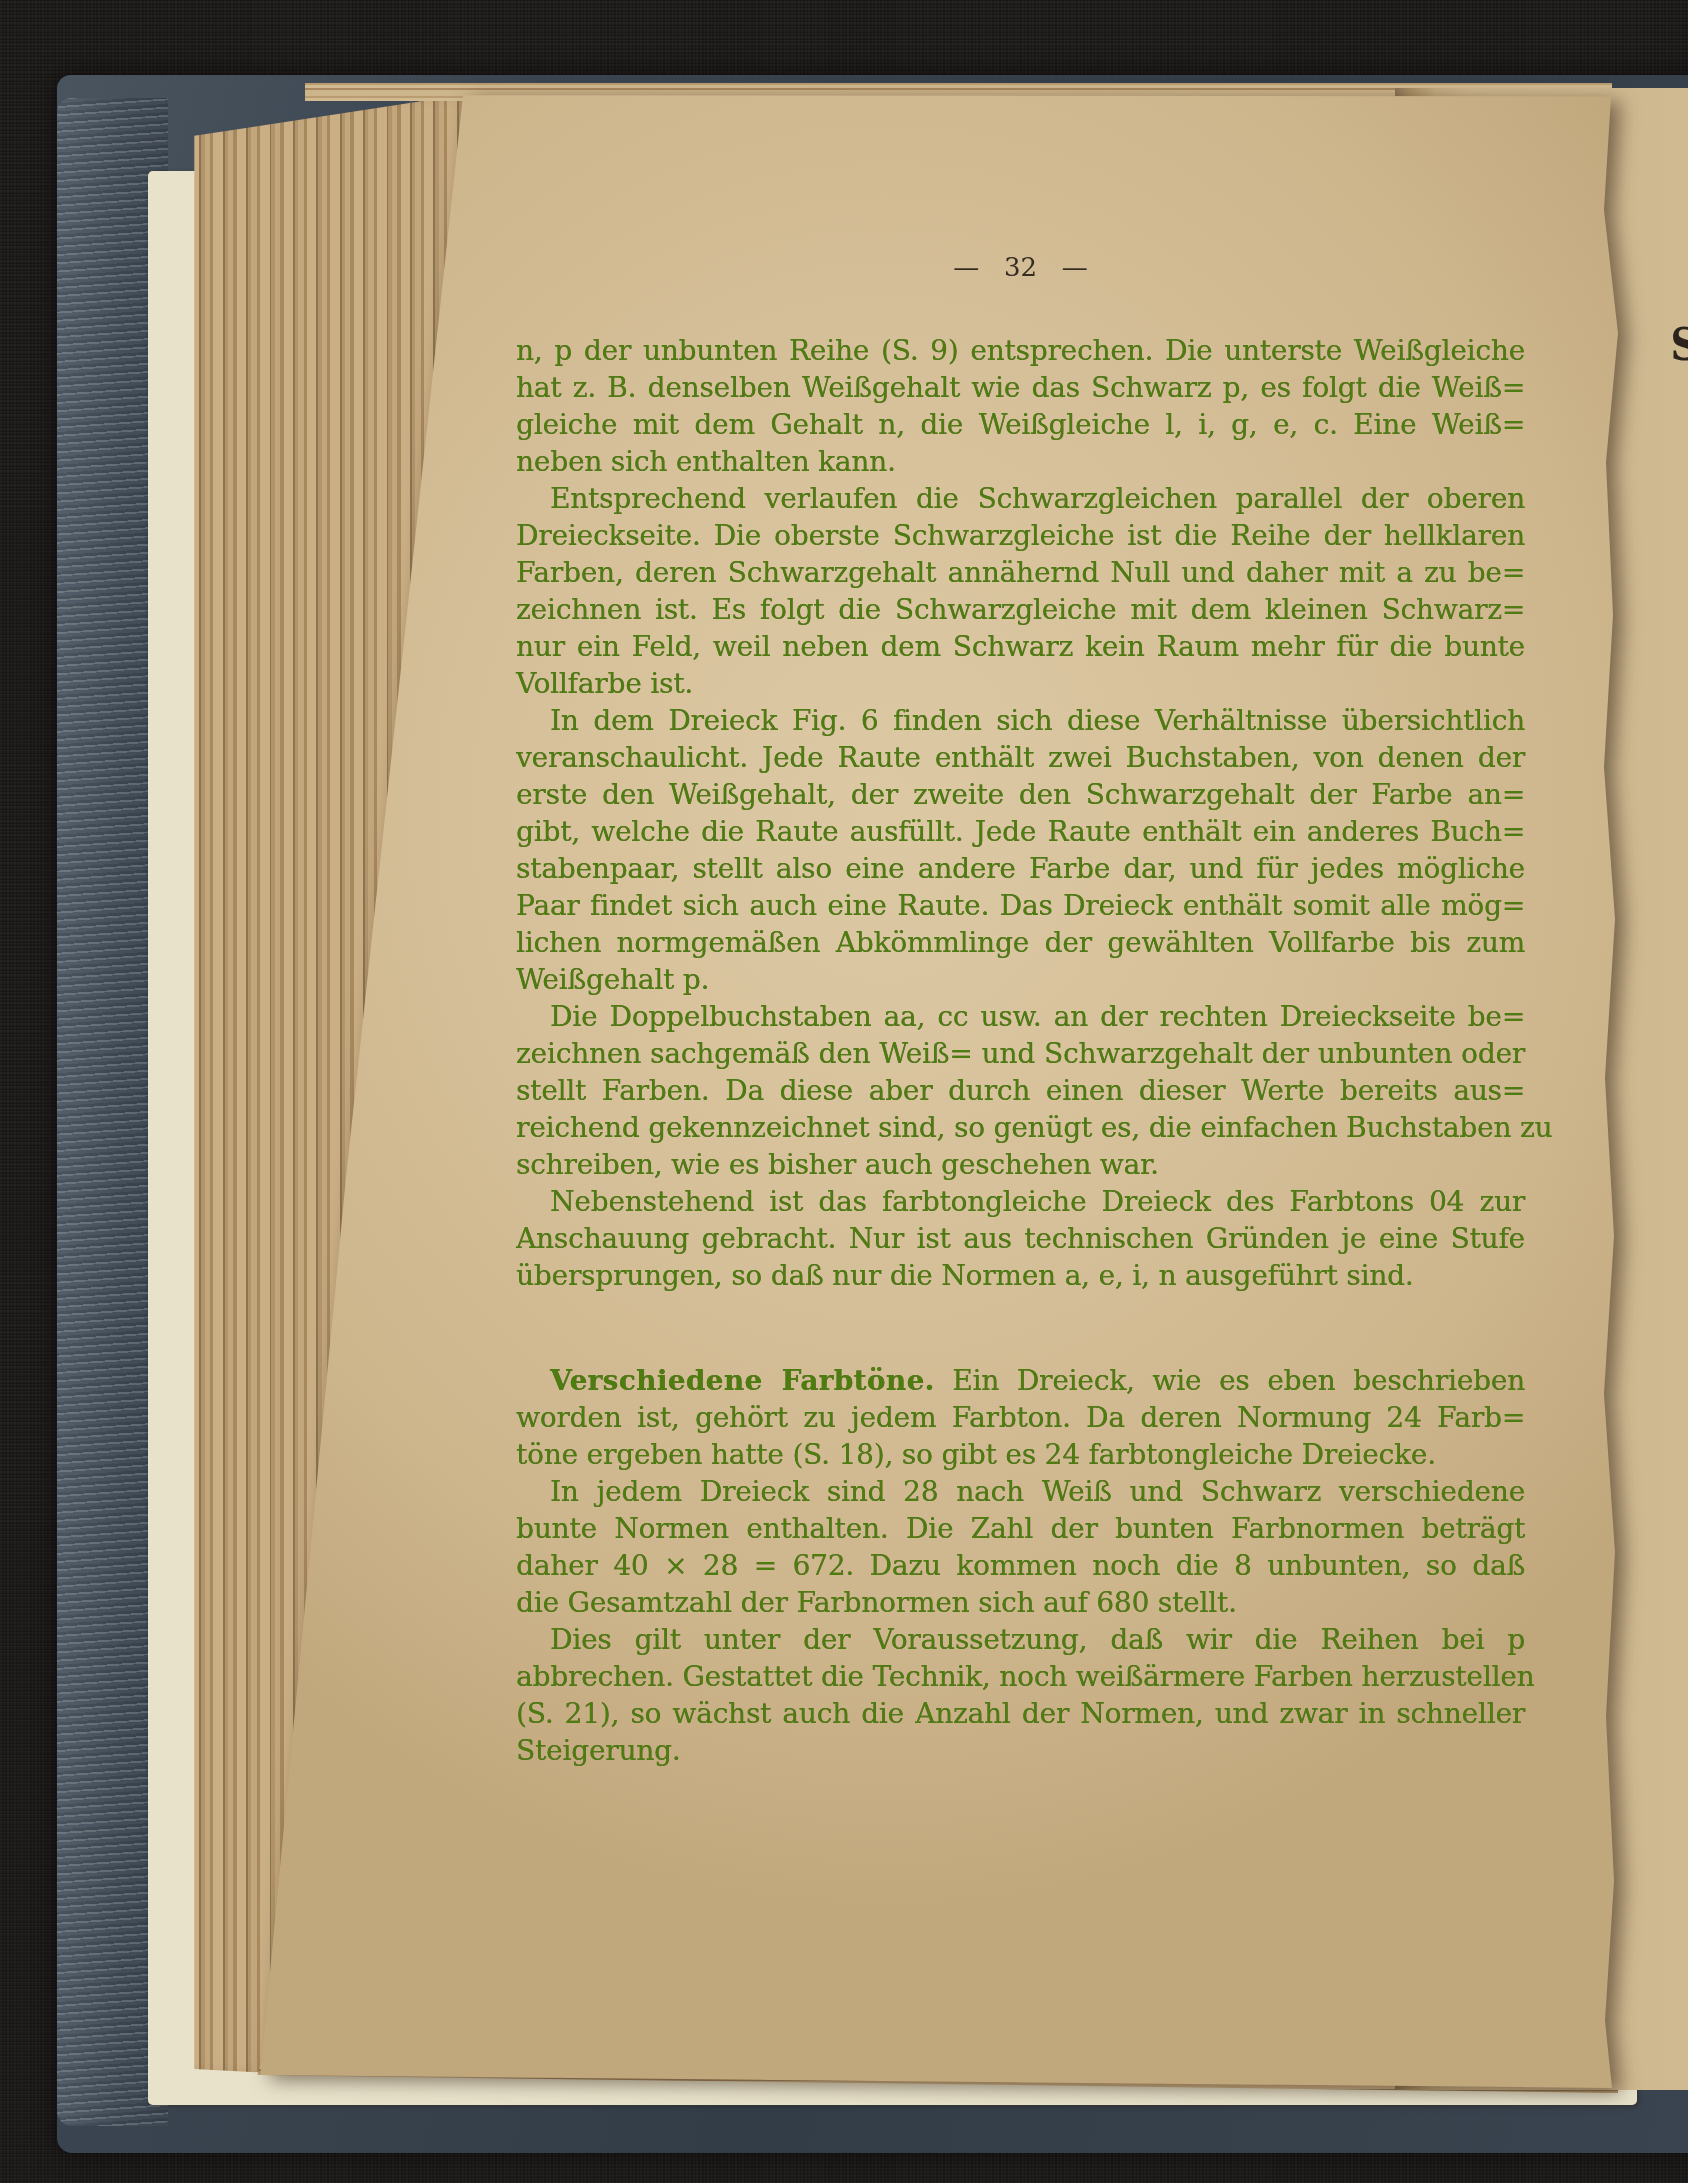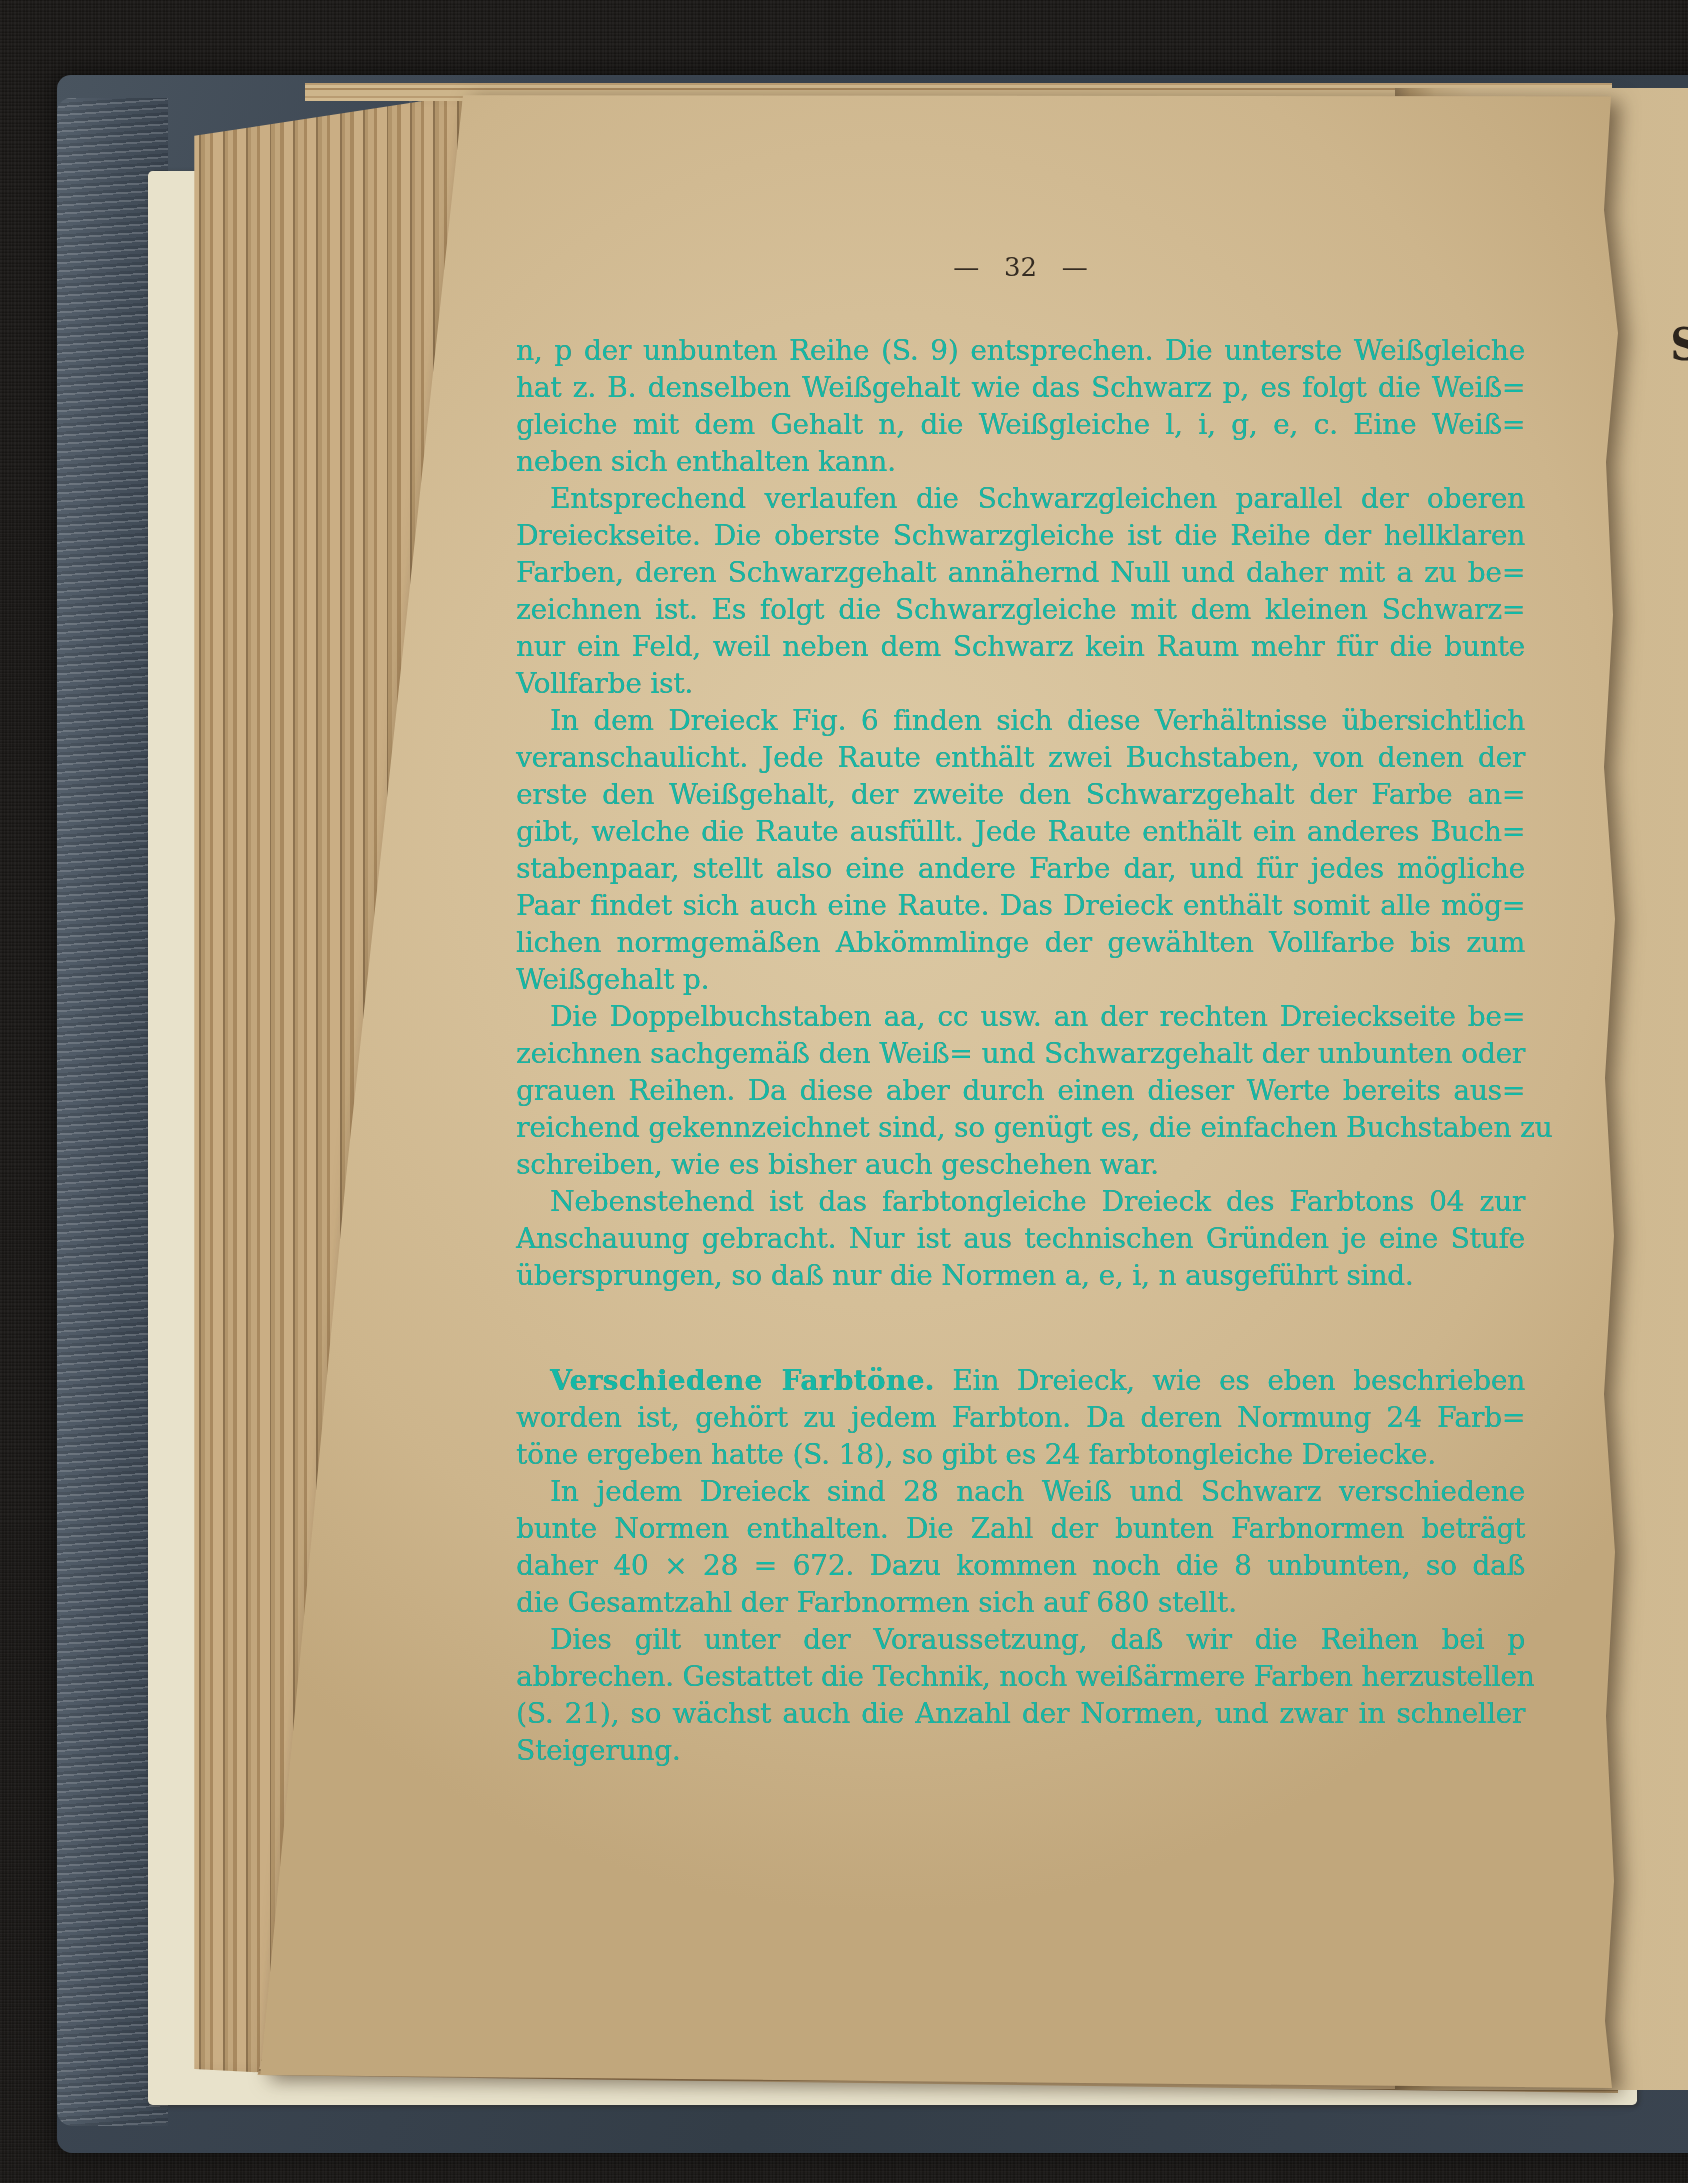--- a/index.html
+++ b/index.html
@@ -80,21 +80,21 @@
     );
   }
   
   .page-head{
     position:absolute;left:264px;top:165px;width:1009px;
     display:flex;justify-content:center;align-items:center;gap:24.6px;
     color:#352c22;font-size:26px;
   }
   .text-block{
     position:absolute;left:264px;top:245px;width:1009px;
-    color:#14b8a6;font-size:28px;letter-spacing:-0.2px;
+    color:#4d7c0f;font-size:28px;letter-spacing:-0.2px;
     text-shadow:0.2px 0.2px 0.2px rgba(41,33,26,0.55);
   }
   .para{margin:0;}
   .para.gap{margin-top:68px;}
   .line{
     height:37px;line-height:37px;white-space:nowrap;
     text-align:justify;text-align-last:justify;
   }
   .line.last{text-align-last:left;white-space:normal;}
   .line.first{text-indent:34px;}
@@ -148,21 +148,21 @@
         <div class="line">erste den Weißgehalt, der zweite den Schwarzgehalt der Farbe an=</div>
         <div class="line">gibt, welche die Raute ausfüllt. Jede Raute enthält ein anderes Buch=</div>
         <div class="line">stabenpaar, stellt also eine andere Farbe dar, und für jedes mögliche</div>
         <div class="line">Paar findet sich auch eine Raute. Das Dreieck enthält somit alle mög=</div>
         <div class="line">lichen normgemäßen Abkömmlinge der gewählten Vollfarbe bis zum</div>
         <div class="line last">Weißgehalt p.</div>
       </div>
       <div class="para">
         <div class="line first">Die Doppelbuchstaben aa, cc usw. an der rechten Dreieckseite be=</div>
         <div class="line">zeichnen sachgemäß den Weiß= und Schwarzgehalt der unbunten oder</div>
-        <div class="line">grauen Reihen. Da diese aber durch einen dieser Werte bereits aus=</div>
+        <div class="line">stellt Farben. Da diese aber durch einen dieser Werte bereits aus=</div>
         <div class="line">reichend gekennzeichnet sind, so genügt es, die einfachen Buchstaben zu</div>
         <div class="line last">schreiben, wie es bisher auch geschehen war.</div>
       </div>
       <div class="para">
         <div class="line first">Nebenstehend ist das farbtongleiche Dreieck des Farbtons 04 zur</div>
         <div class="line">Anschauung gebracht. Nur ist aus technischen Gründen je eine Stufe</div>
         <div class="line last">übersprungen, so daß nur die Normen a, e, i, n ausgeführt sind.</div>
       </div>
       <div class="para gap">
         <div class="line first"><strong>Verschiedene Farbtöne.</strong> Ein Dreieck, wie es eben beschrieben</div>

